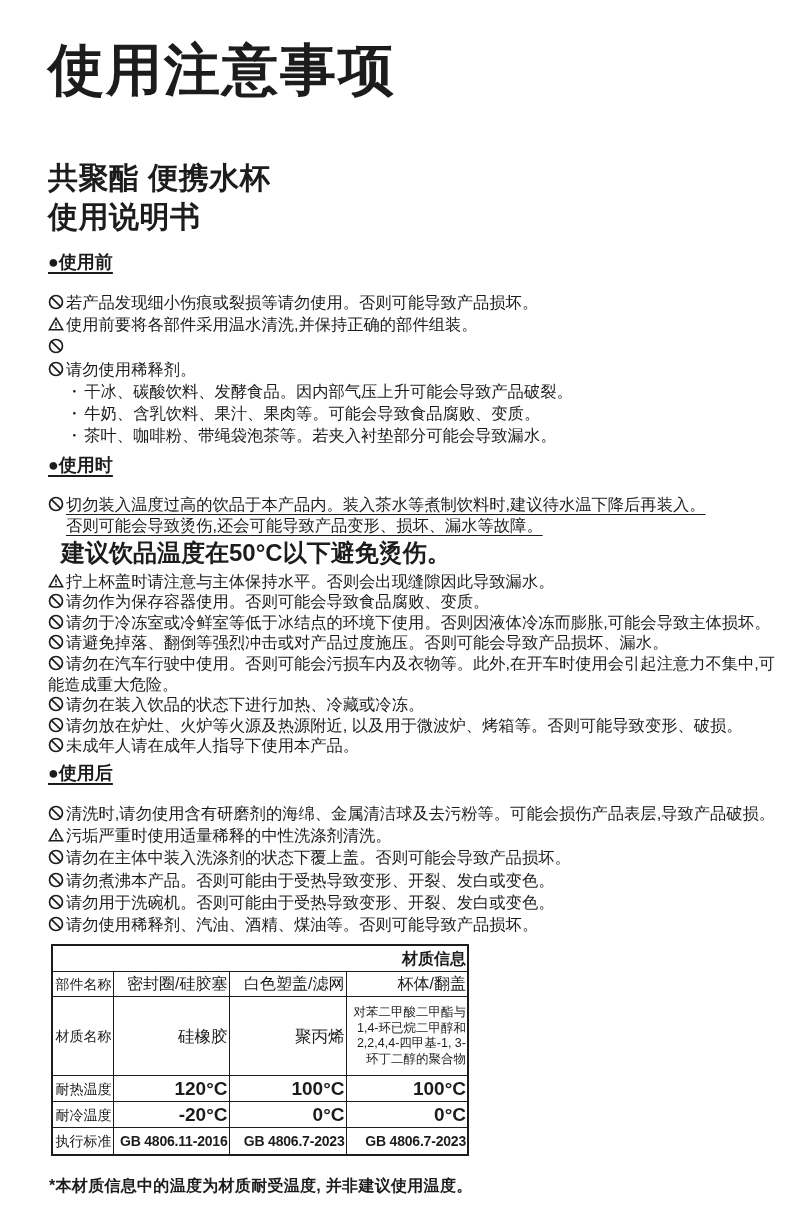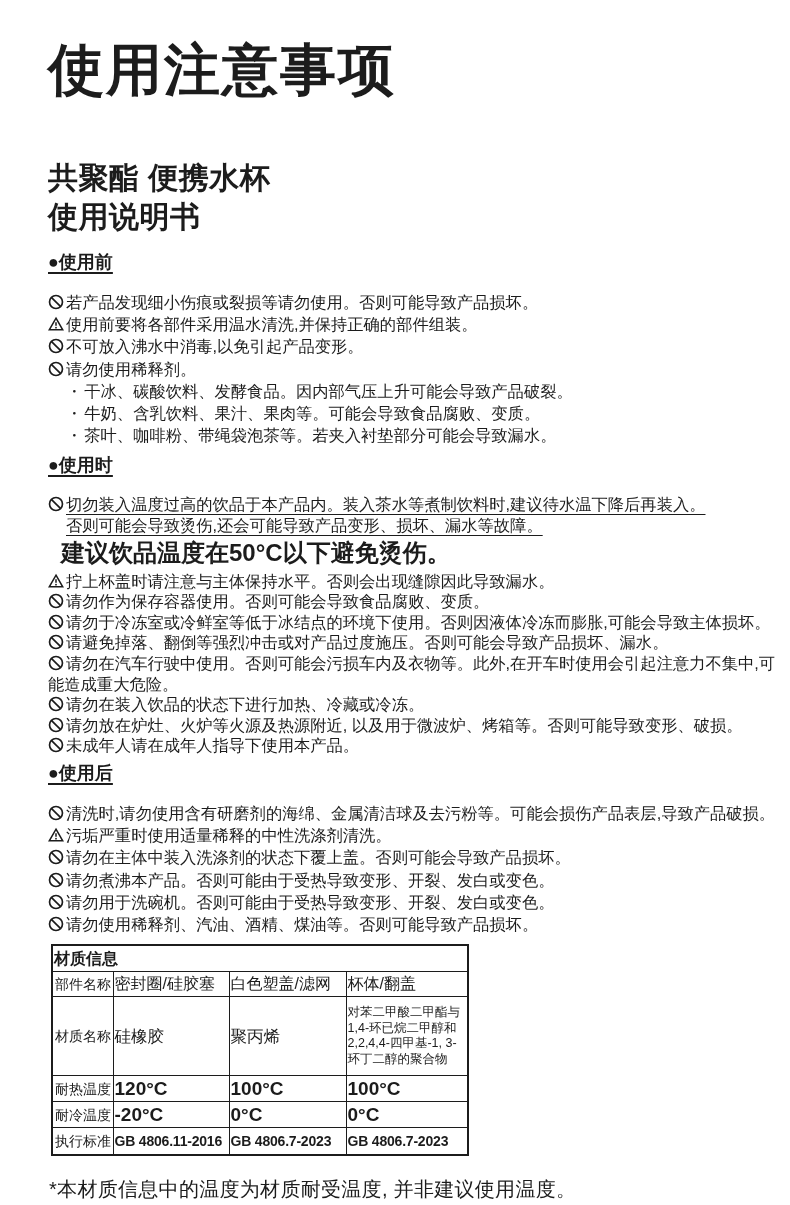--- a/index.html
+++ b/index.html
@@ -34,35 +34,35 @@
   .line.underline .txt{text-decoration:underline;text-underline-offset:3.5px;text-decoration-thickness:1.3px}
   .line.emphasis{font-size:24px;font-weight:700;line-height:26px;margin:4px 0 5px 13px}
   .ic{width:16px;height:16px;vertical-align:-2px;margin-right:2px}
   .dot{margin-right:2px}
 
   table.mat{
     border-collapse:collapse;table-layout:fixed;width:416px;
     margin:9px 0 0 3px;border:2.5px solid #1c1c1c;
   }
   .mat td{
-    border:1.8px solid #1c1c1c;text-align:left;vertical-align:middle;
+    border:1.8px solid #1c1c1c;text-align:right;vertical-align:middle;
     padding:1px;font-size:16px;line-height:20px;overflow:hidden;
   }
   .t-title{font-weight:600;font-size:16.5px;height:23px}
   .t-head td{height:22px;font-size:16px}
   .lbl{font-size:14px !important;text-align:center;padding-left:2px !important;font-weight:400}
   .t-mat td{height:76px}
   .t-mat .val{font-size:16.5px}
   .t-mat .small{font-size:12.5px;line-height:15.5px;white-space:pre-line}
   .t-temp td{height:23px}
   .t-temp .val{font-size:19px;font-weight:700}
   .t-std td{height:24px}
   .t-std .val{font-size:14px;font-weight:700;letter-spacing:-0.2px;white-space:nowrap}
 
-  .footnote{margin:20px 0 0 1px;font-size:20px;font-weight:400;letter-spacing:0.3px}
+  .footnote{margin:20px 0 0 1px;font-size:16px;font-weight:700;letter-spacing:0.3px}
 </style>
 </head>
 <body>
 
 <div class="page">
 
   <h1 class="main-title">使用注意事项</h1>
 
   <div class="subtitle">
     <div>共聚酯 便携水杯</div>
@@ -77,21 +77,21 @@
             <line x1="4.5" y1="4.5" x2="15.5" y2="15.5" stroke="currentColor" stroke-width="2.1"></line>
           </svg><span class="txt">若产品发现细小伤痕或裂损等请勿使用。否则可能导致产品损坏。</span></div>
         <div class="line"><svg class="ic" viewBox="0 0 20 20" aria-hidden="true">
             <path d="M10 2.8 L18.4 17.2 H1.6 Z" fill="none" stroke="currentColor" stroke-width="1.9" stroke-linejoin="miter"></path>
             <line x1="10" y1="7.8" x2="10" y2="12.2" stroke="currentColor" stroke-width="1.9"></line>
             <circle cx="10" cy="14.6" r="1.1" fill="currentColor"></circle>
           </svg><span class="txt">使用前要将各部件采用温水清洗,并保持正确的部件组装。</span></div>
         <div class="line"><svg class="ic" viewBox="0 0 20 20" aria-hidden="true">
             <circle cx="10" cy="10" r="8.1" fill="none" stroke="currentColor" stroke-width="2.1"></circle>
             <line x1="4.5" y1="4.5" x2="15.5" y2="15.5" stroke="currentColor" stroke-width="2.1"></line>
-          </svg><span class="txt">不可放入沸水中消毒,以免引起产品变形。</span></div>
+          </svg></div>
         <div class="line"><svg class="ic" viewBox="0 0 20 20" aria-hidden="true">
             <circle cx="10" cy="10" r="8.1" fill="none" stroke="currentColor" stroke-width="2.1"></circle>
             <line x1="4.5" y1="4.5" x2="15.5" y2="15.5" stroke="currentColor" stroke-width="2.1"></line>
           </svg><span class="txt">请勿使用稀释剂。</span></div>
         <div class="line sub"><span class="dot">・</span><span class="txt">干冰、碳酸饮料、发酵食品。因内部气压上升可能会导致产品破裂。</span></div>
         <div class="line sub"><span class="dot">・</span><span class="txt">牛奶、含乳饮料、果汁、果肉等。可能会导致食品腐败、变质。</span></div>
         <div class="line sub"><span class="dot">・</span><span class="txt">茶叶、咖啡粉、带绳袋泡茶等。若夹入衬垫部分可能会导致漏水。</span></div>
       </div>
   </section>
 

